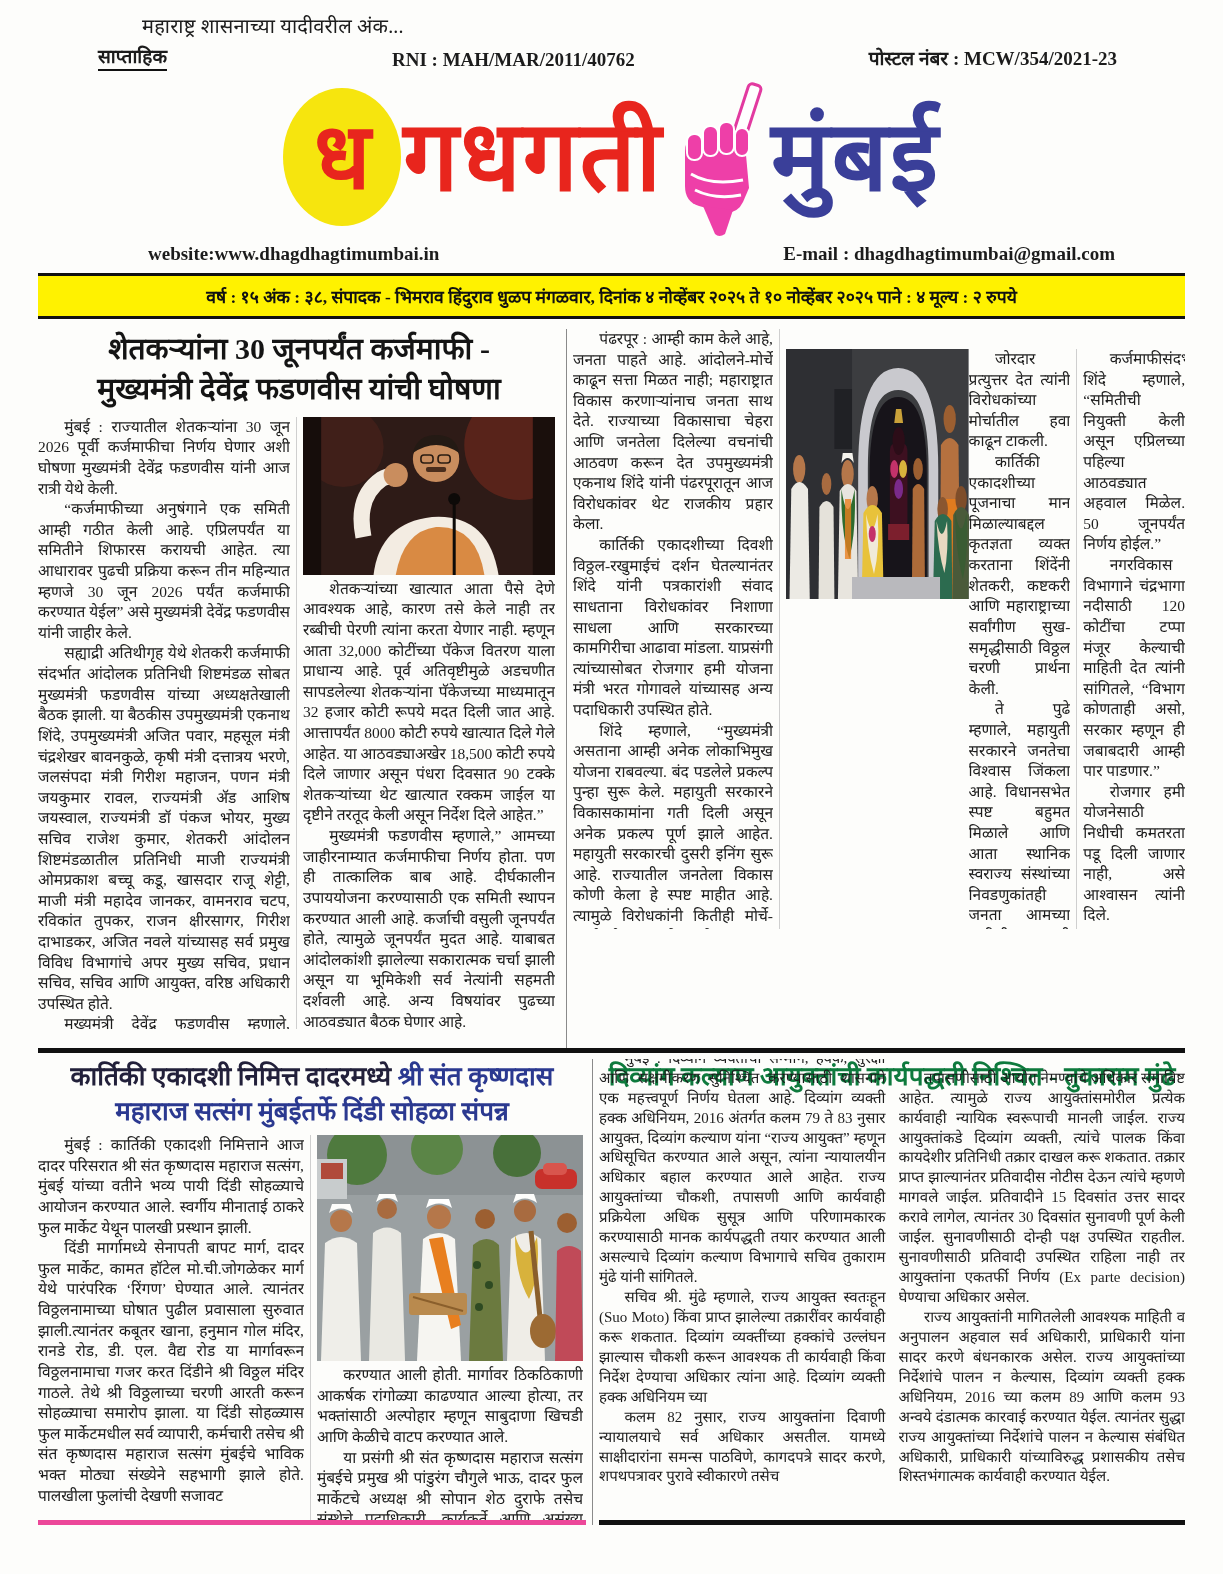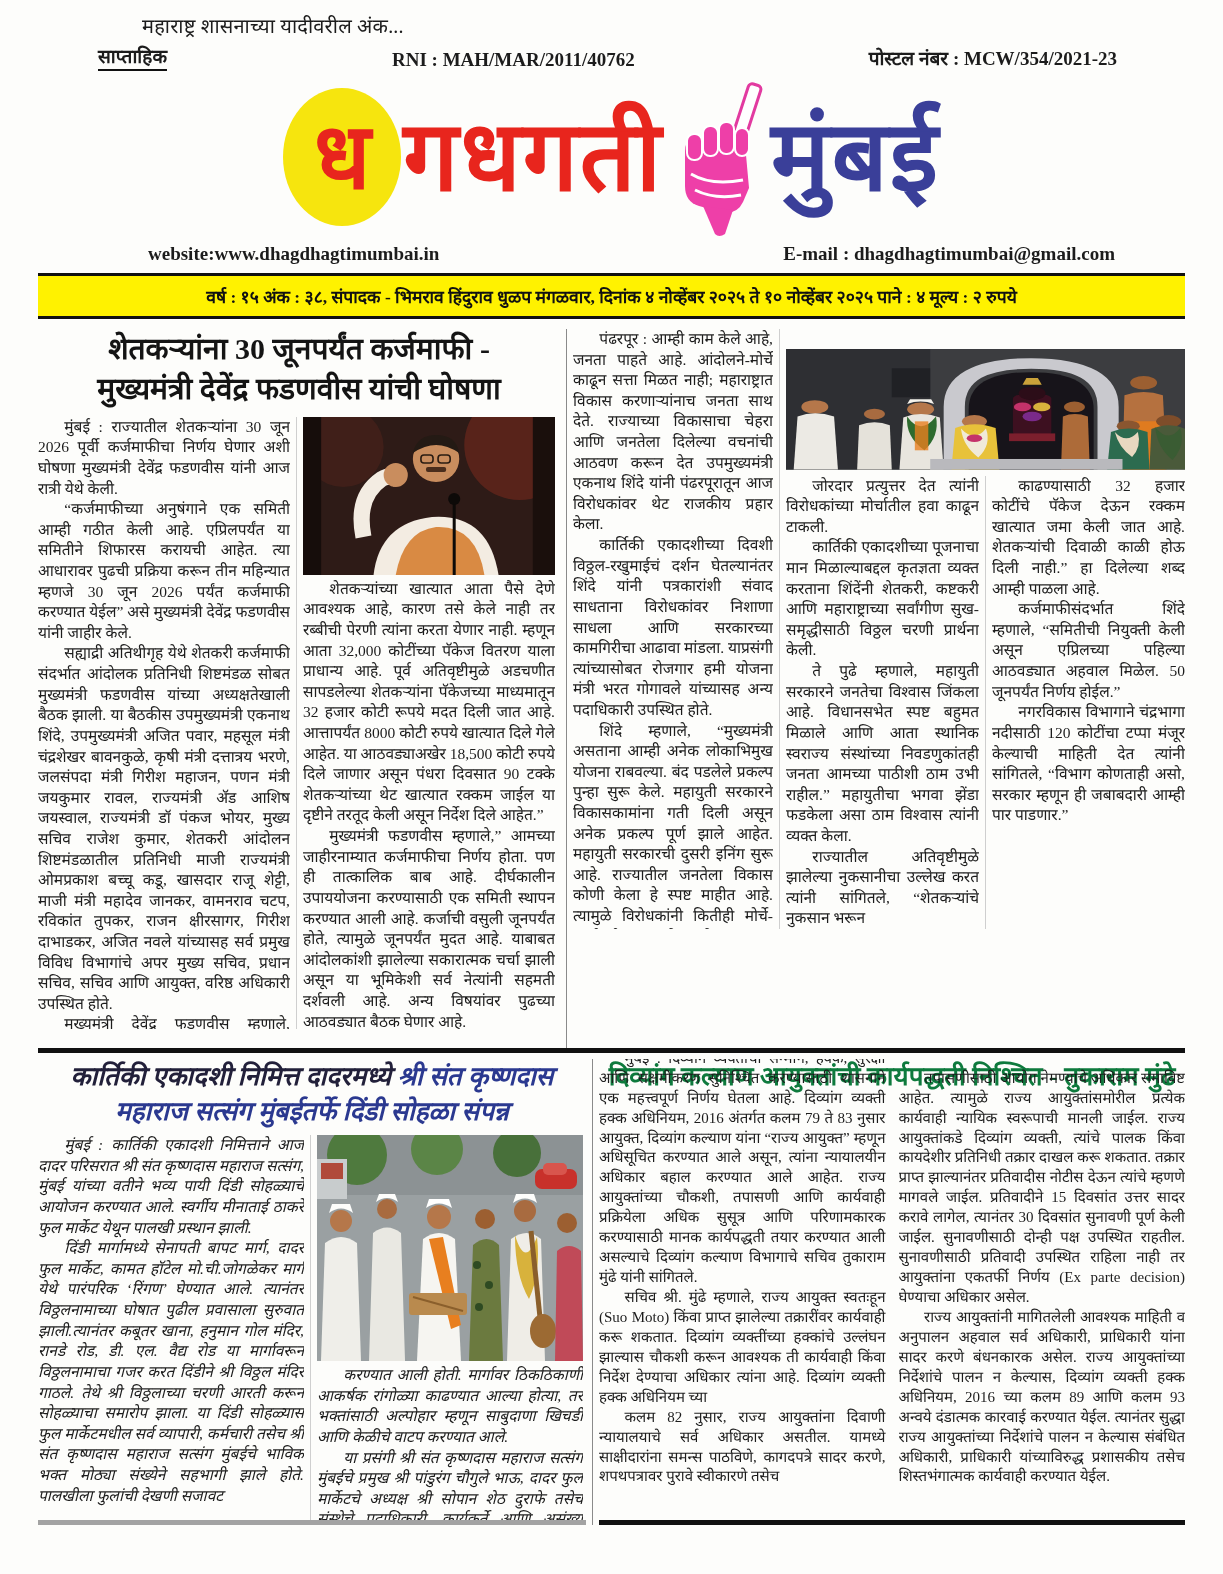--- a/index.html
+++ b/index.html
@@ -52,28 +52,28 @@
   .art-left .hl{ font-size:30px; color:#141414; margin-bottom:8px; }
   .art-left .body-cols{ height:612px; }
   .art-left .col{ width:252px; }
   .photo-fadnavis{ width:100%; height:158px; display:block; margin-bottom:4px; }
 
   
   .art-right{ flex:1; }
   .art-right .hl{ font-size:30px; color:#d6202b; margin-bottom:10px; line-height:1.45; }
   .art-right .body-cols{ height:600px; }
   .art-right .col-first{ width:200px; }
-  .right-part{ flex:1; display:flex; flex-direction:column;margin-top:20px; }
+  .right-part{ flex:1; display:flex; flex-direction:row;margin-top:20px; }
   .photo-temple{ width:100%; height:250px; display:block; margin-bottom:6px; }
   .right-part .body-cols{ flex:1; height:auto; }
   .right-part .col{ flex:1; }
 
   
   .bottom-section{ display:flex; margin-top:6px; height:466px; }
-  .art-dindi{ width:548px; border-bottom:5px solid #a3a3a3;font-style:italic; }
+  .art-dindi{ width:548px; border-bottom:5px solid #ec4899; }
   .art-dindi .hl{ font-size:26px; line-height:1.35; margin-bottom:6px; }
   .hl-dark{ color:#22203a; }
   .hl-blue{ color:#2b3990; }
   .art-dindi .body-cols{ height:388px; }
   .art-dindi .col{ width:266px; }
   .photo-dindi{ width:100%; height:226px; display:block; margin-bottom:4px; }
 
   .art-divyang{ flex:1; border-bottom:5px solid #111; }
   .art-divyang .hl{ font-size:26px; color:#0e7a3d; line-height:1.4; margin-bottom:6px; }
   .art-divyang .body-cols{ height:386px;align-items:flex-end; }
@@ -231,23 +231,23 @@
           </svg>
           <div class="body-cols">
             <div class="col">
               <p>जोरदार प्रत्युत्तर देत त्यांनी विरोधकांच्या मोर्चातील हवा काढून टाकली.</p>
               <p>कार्तिकी एकादशीच्या पूजनाचा मान मिळाल्याबद्दल कृतज्ञता व्यक्त करताना शिंदेंनी शेतकरी, कष्टकरी आणि महाराष्ट्राच्या सर्वांगीण सुख-समृद्धीसाठी विठ्ठल चरणी प्रार्थना केली.</p>
               <p>ते पुढे म्हणाले, महायुती सरकारने जनतेचा विश्वास जिंकला आहे. विधानसभेत स्पष्ट बहुमत मिळाले आणि आता स्थानिक स्वराज्य संस्थांच्या निवडणुकांतही जनता आमच्या पाठीशी ठाम उभी राहील.” महायुतीचा भगवा झेंडा फडकेला असा ठाम विश्वास त्यांनी व्यक्त केला.</p>
               <p>राज्यातील अतिवृष्टीमुळे झालेल्या नुकसानीचा उल्लेख करत त्यांनी सांगितले, “शेतकऱ्यांचे नुकसान भरून</p>
             </div>
             <div class="cdiv"></div>
             <div class="col">
-              <p>काढण्यासाठी 32 हजार कोटींचे पॅकेज देऊन रक्कम खात्यात जमा केली जात आहे. शेतकऱ्यांची दिवाळी काळी होऊ दिली नाही.” हा दिलेल्या शब्द आम्ही पाळला आहे.</p>
               <p>कर्जमाफीसंदर्भात शिंदे म्हणाले, “समितीची नियुक्ती केली असून एप्रिलच्या पहिल्या आठवड्यात अहवाल मिळेल. 50 जूनपर्यंत निर्णय होईल.”</p>
               <p>नगरविकास विभागाने चंद्रभागा नदीसाठी 120 कोटींचा टप्पा मंजूर केल्याची माहिती देत त्यांनी सांगितले, “विभाग कोणताही असो, सरकार म्हणून ही जबाबदारी आम्ही पार पाडणार.”</p>
+              <p>रोजगार हमी योजनेसाठी निधीची कमतरता पडू दिली जाणार नाही, असे आश्वासन त्यांनी दिले.</p>
             </div>
           </div>
         </div>
       </div>
     </div>
   </div>
 
   <div class="bottom-section">
 
     <div class="art art-dindi">

